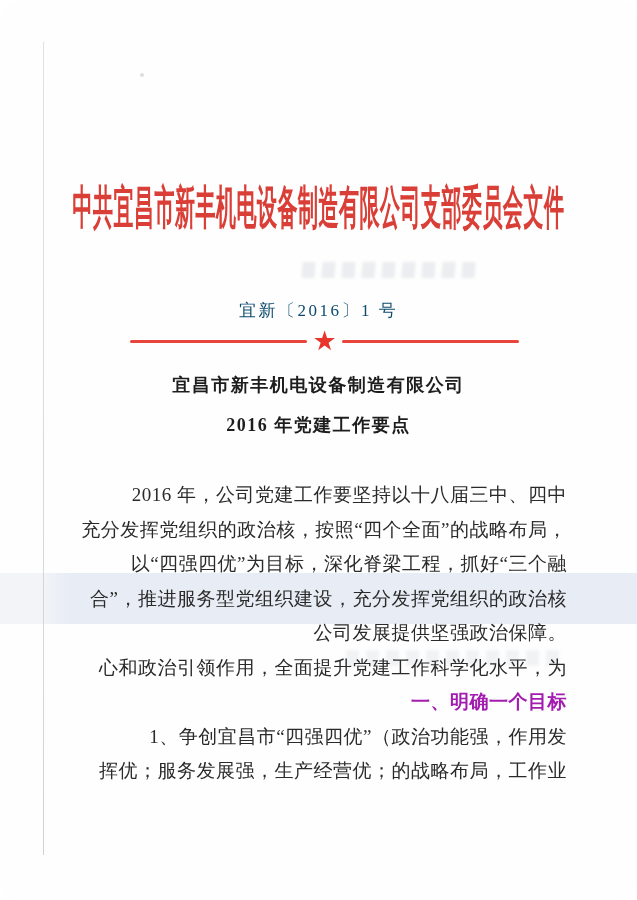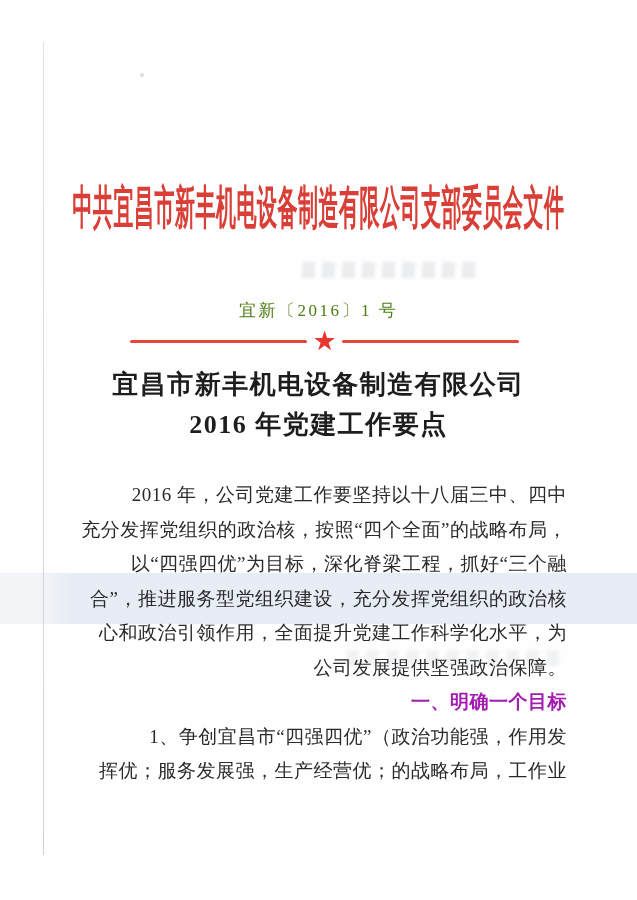--- a/index.html
+++ b/index.html
@@ -17,29 +17,29 @@
   .ghost{position:absolute;height:16px;filter:blur(1.6px);
     background:repeating-linear-gradient(90deg,rgba(148,158,174,.6) 0 13px,transparent 13px 20px);}
   .ghost-top{left:302px;top:262px;width:176px;opacity:.30;transform:skewX(-4deg);}
   .ghost-mid{left:346px;top:650px;width:214px;opacity:.20;}
   
   .red-header{position:absolute;left:0;top:177px;width:100%;text-align:center;
     color:#d93f37;font-weight:bold;font-size:20px;letter-spacing:.5px;white-space:nowrap;
     transform:scaleY(2.3);transform-origin:50% 0;}
   
   .doc-number{position:absolute;left:0;top:299px;width:100%;text-align:center;
-    font-size:17px;color:#4d7c0f;letter-spacing:2.5px;white-space:nowrap;}
+    font-size:17px;color:#0c4a6e;letter-spacing:2.5px;white-space:nowrap;}
   
   .divider{position:absolute;left:130px;top:328px;width:389px;height:26px;
     display:flex;align-items:center;}
   .dline{flex:1;height:3px;background:#e8453c;border-radius:2px;}
   .star{color:#e8352e;font-size:27px;line-height:26px;margin:0 5px;}
   
   .title{position:absolute;left:0;top:365px;width:100%;text-align:center;
-    font-weight:bold;font-size:26px;line-height:40px;color:#1d1d1d;letter-spacing:1.5px;}
+    font-weight:bold;font-size:18px;line-height:40px;color:#1d1d1d;letter-spacing:1.5px;}
   
   .body{position:absolute;left:75px;top:478px;width:492px;
     font-size:19px;color:#2a2a2a;text-align:right;}
   .bl{height:34.5px;line-height:34.5px;letter-spacing:.5px;white-space:nowrap;}
   .indent{text-indent:2.2em;}
   .bold{font-weight:bold;color:#a21caf;}
 </style>
 </head>
 <body>
 
@@ -64,20 +64,20 @@
   <div class="title">
     <div>宜昌市新丰机电设备制造有限公司</div>
     <div>2016 年党建工作要点</div>
   </div>
 
   <div class="body">
     <div class="bl indent">2016 年，公司党建工作要坚持以十八届三中、四中</div>
     <div class="bl">充分发挥党组织的政治核，按照“四个全面”的战略布局，</div>
     <div class="bl">以“四强四优”为目标，深化脊梁工程，抓好“三个融</div>
     <div class="bl">合”，推进服务型党组织建设，充分发挥党组织的政治核</div>
+    <div class="bl">公司发展提供坚强政治保障。</div>
     <div class="bl">心和政治引领作用，全面提升党建工作科学化水平，为</div>
-    <div class="bl">公司发展提供坚强政治保障。</div>
     <div class="bl indent bold">一、明确一个目标</div>
     <div class="bl indent">1、争创宜昌市“四强四优”（政治功能强，作用发</div>
     <div class="bl">挥优；服务发展强，生产经营优；的战略布局，工作业</div>
   </div>
 
 </div>
 
 </body></html>

